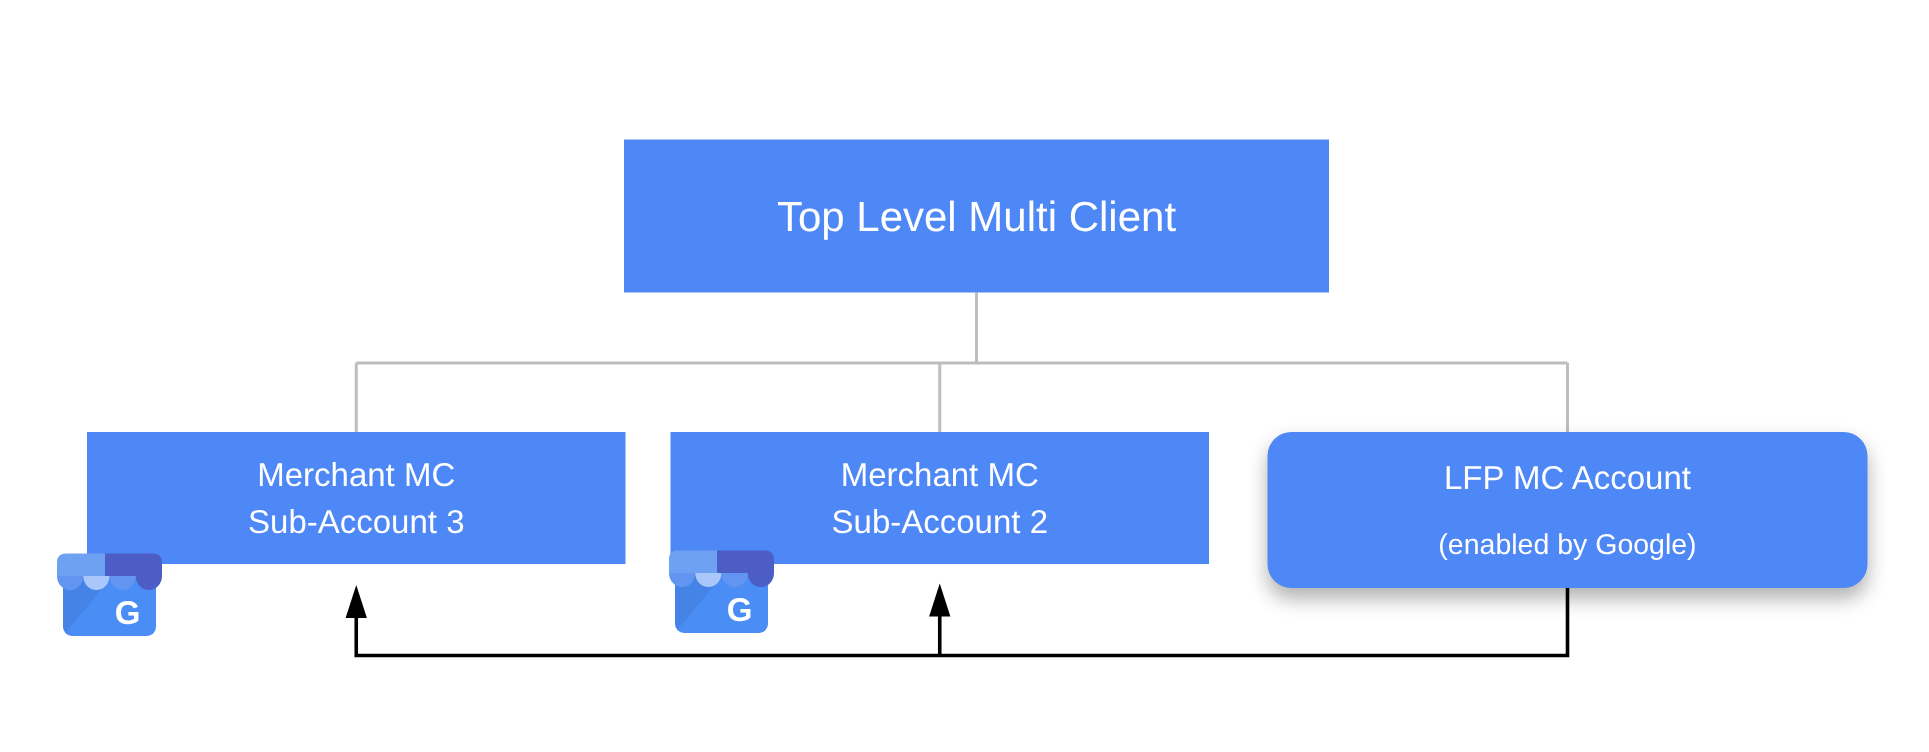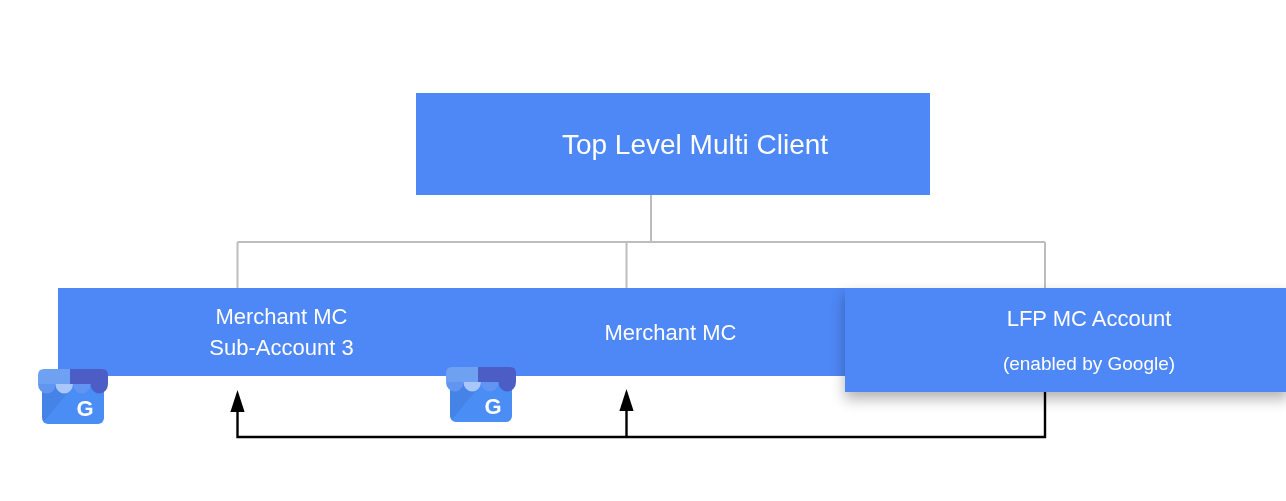--- a/index.html
+++ b/index.html
@@ -30,39 +30,39 @@
   .arrow-head { fill: var(--flow-line, #000000); }
   .node {
     position: absolute;
     background: var(--box-fill, #4e87f6);
     color: var(--box-text, #ffffff);
     display: flex;
     flex-direction: column;
     align-items: center;
     justify-content: center;
     text-align: center;
-    padding-left: 44px;
   }
   .node--root {
     left: 416px; top: 93px;
     width: 470px; height: 102px;
     font-size: 28px;
     line-height: 41px;
   }
   .node--child {
     top: 288px;
     height: 88px;
     font-size: 22px;
     line-height: 31px;
   }
   .node--child-1 { left: 58px;  width: 359px; }
   .node--child-2 { left: 447px; width: 359px; }
   .node--child-3 {
     left: 845px; width: 400px; height: 104px;
     box-shadow: 0 7px 13px rgba(0,0,0,0.30);
+    border-radius: 16px;
   }
   .sub-line-small { font-size: 19px; line-height: 28px; margin-top: 16px; }
   .biz-icon {
     position: absolute;
     width: 72px; height: 66px;
     pointer-events: none;
   }
   .biz-icon--1 { left: 37px;  top: 364px; }
   .biz-icon--2 { left: 445px; top: 362px; }
   .ic-body          { fill: var(--icon-body, #4a8df5); }
@@ -102,20 +102,21 @@
     <span>Top Level Multi Client</span>
   </div>
 
   <div class="node node--child node--child-1">
     <span>Merchant MC</span>
     <span>Sub-Account 3</span>
   </div>
 
   <div class="node node--child node--child-2">
     <span>Merchant MC</span>
+    <span>Sub-Account 2</span>
   </div>
 
   <div class="node node--child node--child-3">
     <span>LFP MC Account</span>
     <span class="sub-line-small">(enabled by Google)</span>
   </div>
 
   <svg class="biz-icon biz-icon--1" viewBox="0 0 72 66" xmlns="http://www.w3.org/2000/svg">
     <defs>
       <clipPath id="bodyClipA">

